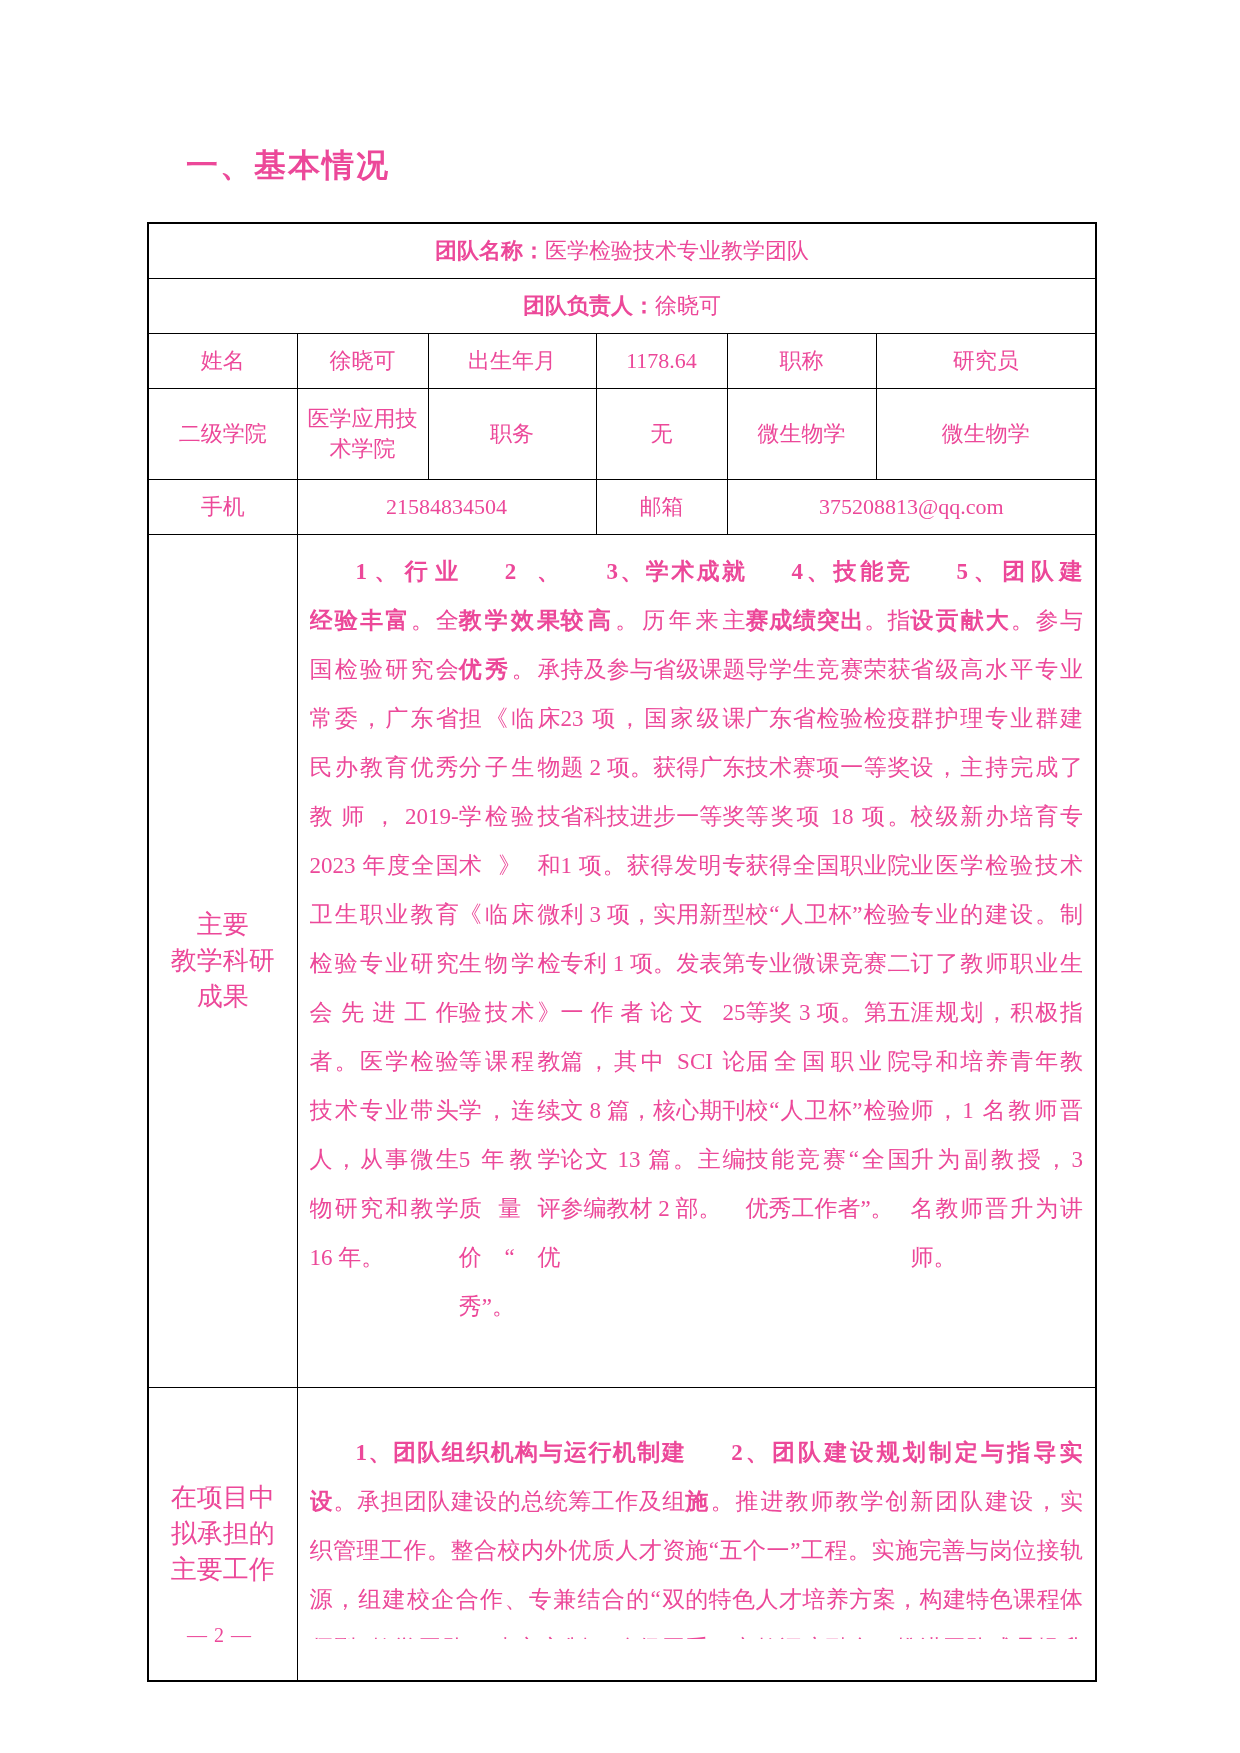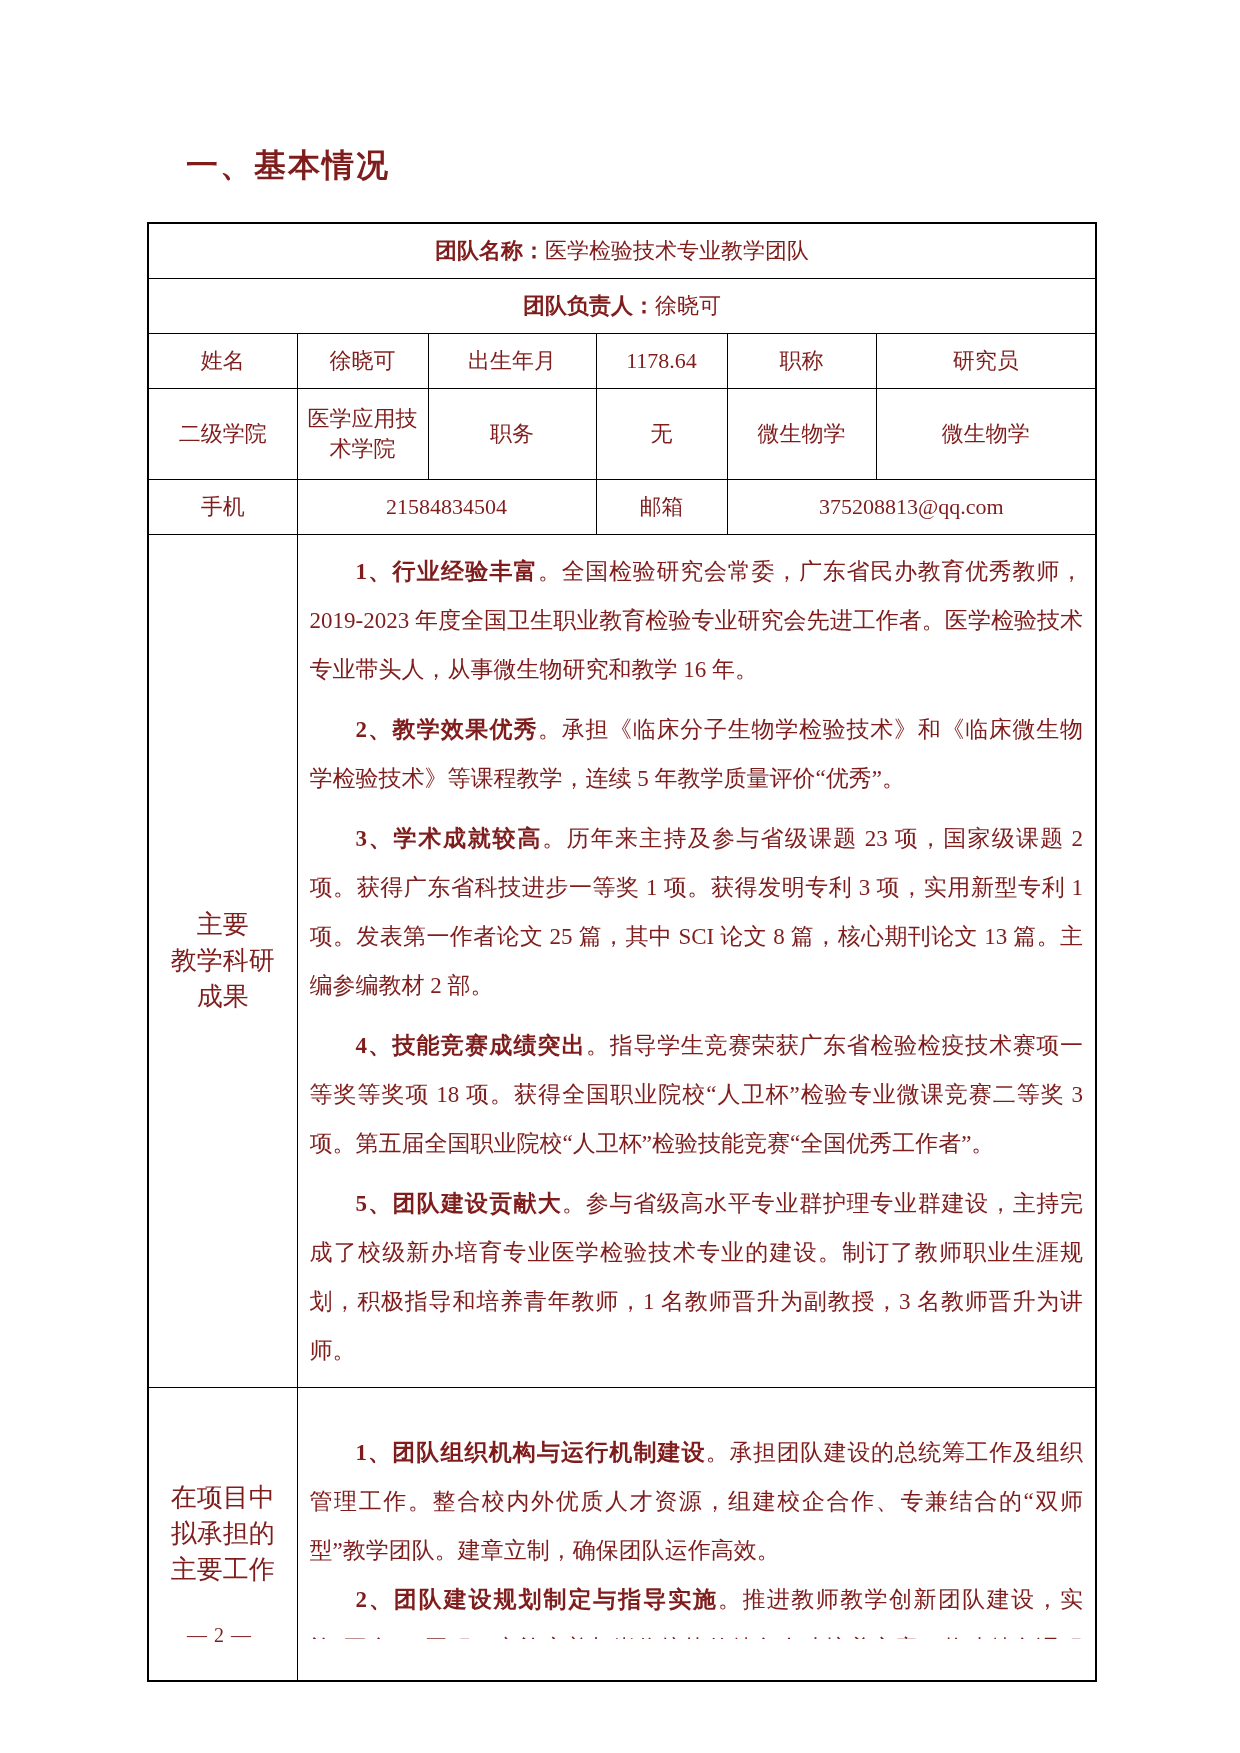--- a/index.html
+++ b/index.html
@@ -1,21 +1,21 @@
 <!DOCTYPE html>
 <html><head>
 <meta charset="utf-8">
 <style>
   html,body{margin:0;padding:0;background:#e8e8e8;}
   .page{
     position:relative;
     width:1240px;height:1753px;
     background:#ffffff;
     font-family:"Liberation Serif","DejaVu Serif",serif;
-    color:#7f1d1d;
+    color:#ec4899;
     overflow:hidden;
     margin:0 auto;
   }
   .doc-title{
     position:absolute;left:186px;top:144px;
     font-family:"Liberation Sans","DejaVu Sans",sans-serif;
     font-weight:700;font-size:32px;letter-spacing:2px;
     margin:0;
   }
   table.form{
@@ -48,21 +48,21 @@
     text-align:center;
     white-space:pre-line;
     line-height:36px;
     font-size:26px;
   }
   td.content{
     text-align:left;
     padding:0 9px 0 8px;
   }
   .cell-flow{
-    display:flex;flex-direction:column;justify-content:space-between;
+    display:flex;flex-direction:row;justify-content:space-between;
     overflow:hidden;
   }
   .cell-flow.h6{height:828px;}
   .cell-flow.h7{height:211px;}
   p.para{
     margin:0;
     font-size:23px;
     line-height:49px;
     text-align:justify;
     text-indent:2em;

